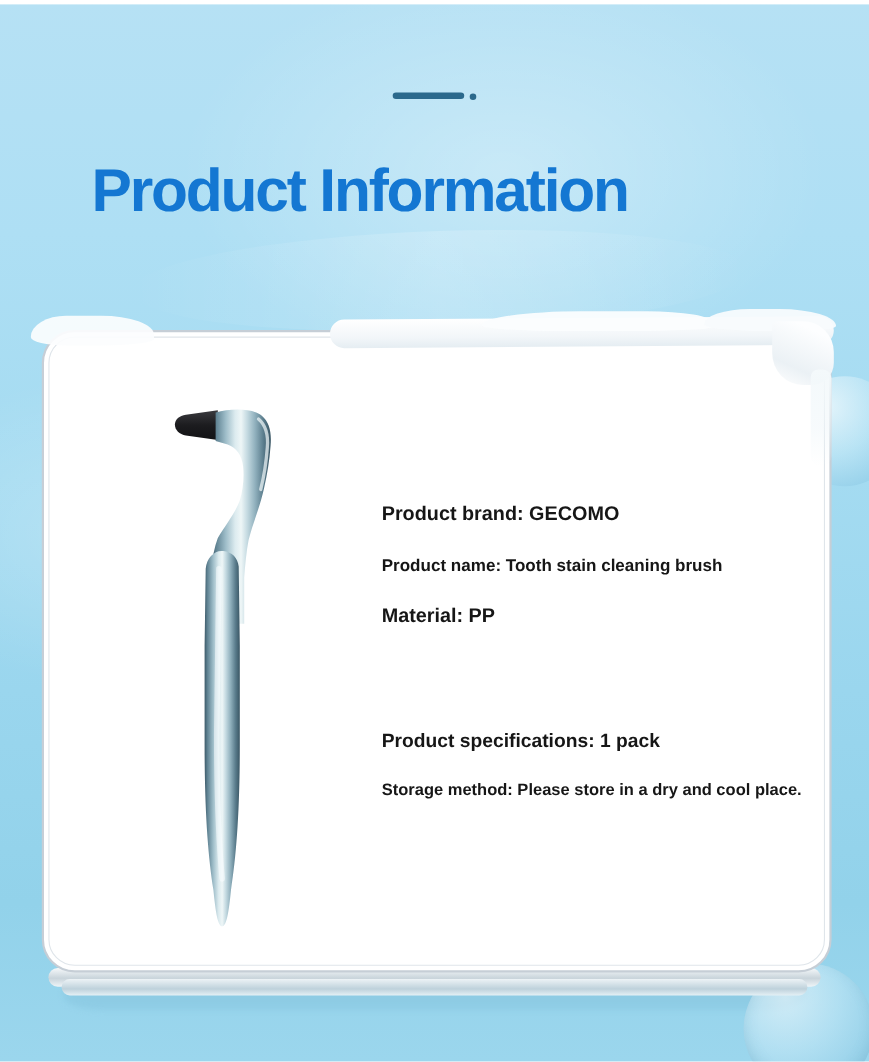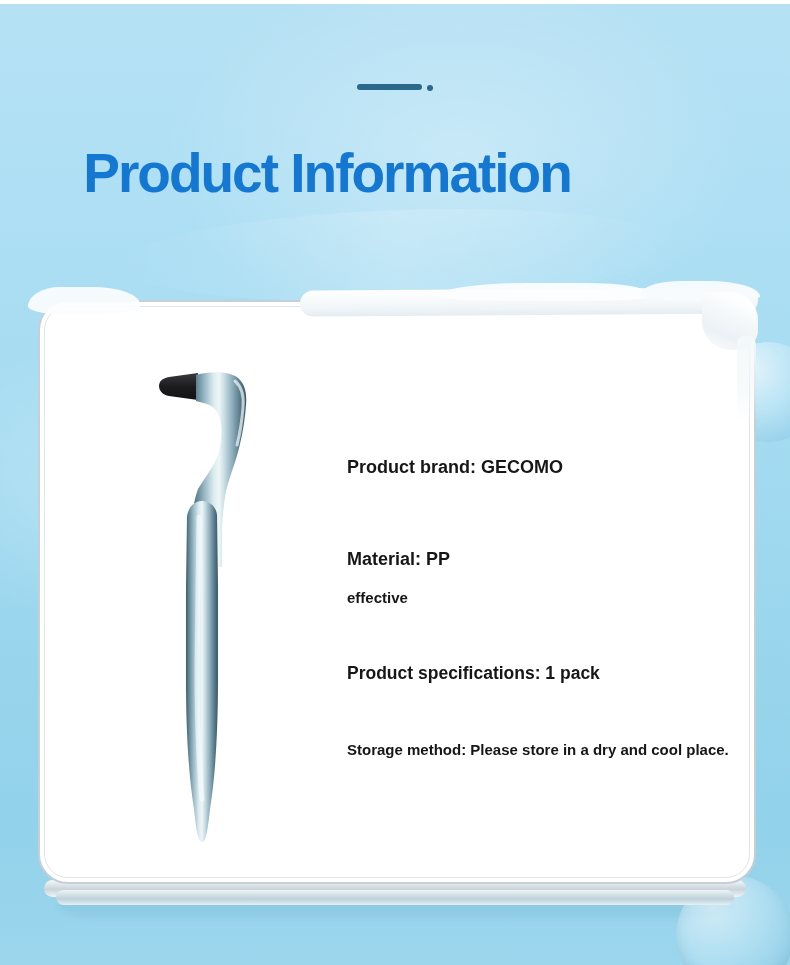--- a/index.html
+++ b/index.html
@@ -69,21 +69,21 @@
   
   .brush{position:absolute;left:112px;top:65px;width:100px;height:485px;}
   
   .spec{position:absolute;left:295px;color:#161616;font-weight:bold;white-space:nowrap;margin-left:12px;}
   .s1{top:155px;font-size:18px;}
   .s2{top:204px;font-size:15.5px;}
   .s3{top:247px;font-size:18px;}
   .s4{top:286px;font-size:15px;line-height:19.5px;}
   .s5{top:330px;font-size:19px;line-height:23px;letter-spacing:0.2px;}
   .s6{top:361px;font-size:17.5px;}
-  .s7{top:439px;font-size:15px;text-align:right;}
+  .s7{top:408px;font-size:15px;text-align:right;}
 </style>
 </head>
 <body>
 
 <div class="page">
 
   <div class="top-strip"></div>
   <div class="bg-streak"></div>
 
   <div class="dash"></div>
@@ -132,25 +132,27 @@
                  C66,370 63,410 58,442 C56,462 54,475 50,475
                  C46,475 44,462 42,442 C37,410 34,370 34,310
                  L34,220 L35,150 C36,140 43,133 51,134 Z" fill="url(#mg)"></path>
         <path d="M47,150 L45,300 C45,360 47,400 50,432" stroke="rgba(250,253,255,0.55)" stroke-width="5" fill="none" stroke-linecap="round"></path>
       </svg>
     </div>
 
     <div class="spec s1">
       <div>Product brand: GECOMO</div>
     </div>
+    <div class="spec s2">
+      <div>Product name: Tooth stain cleaning brush</div>
+    </div>
     <div class="spec s3">
       <div>Material: PP</div>
     </div>
     <div class="spec s4">
-      <div>effective</div>
     </div>
     <div class="spec s6">
       <div>Product specifications: 1 pack</div>
     </div>
     <div class="spec s7">
       <div>Storage method: Please store in a dry and cool place.</div>
     </div>
   </div>
 
   <div class="splash splash-main"></div>

